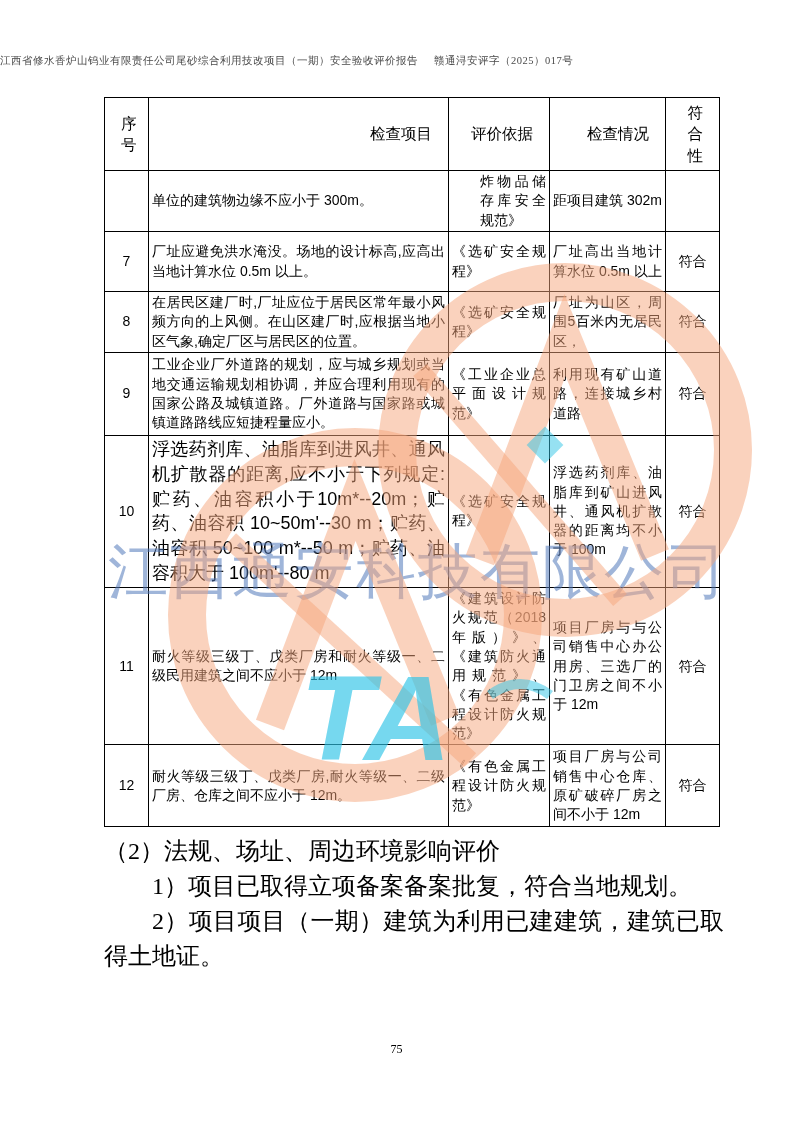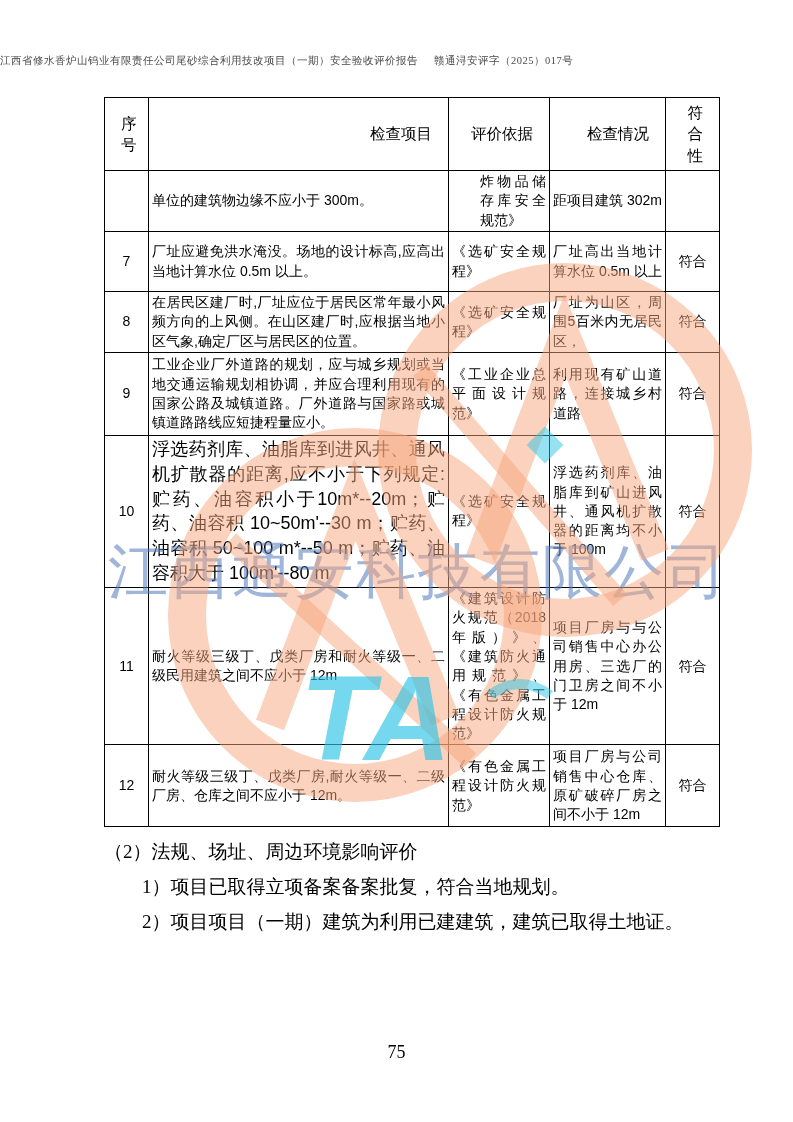--- a/index.html
+++ b/index.html
@@ -63,32 +63,32 @@
   tr.r8  { height: 60px; }
   tr.r9  { height: 83px; }
   tr.r10 { height: 103px; }
   tr.r10 .cell-item { font-size: 18px; }
   tr.r11 { height: 138px; }
   tr.r12 { height: 82px; }
 
   .paras {
     margin-top: 7px;
     width: 620px;
-    font-size: 19px;
+    font-size: 24px;
     line-height: 35px;
     text-align: justify;
   }
   .paras p.indent { text-indent: 2em; }
 
   .page-number {
     position: absolute;
     top: 1042px; left: 0;
     width: 100%;
     text-align: center;
-    font-size: 18px;
+    font-size: 12px;
   }
 
   .watermark {
     position: absolute;
     inset: 0;
     pointer-events: none;
     z-index: 10;
   }
 </style>
 </head>

